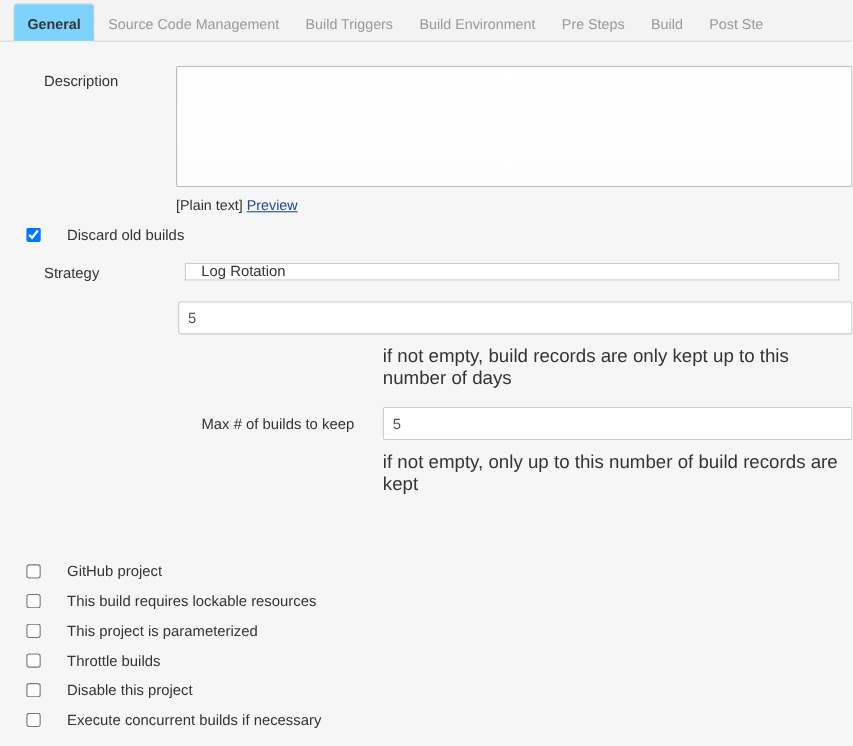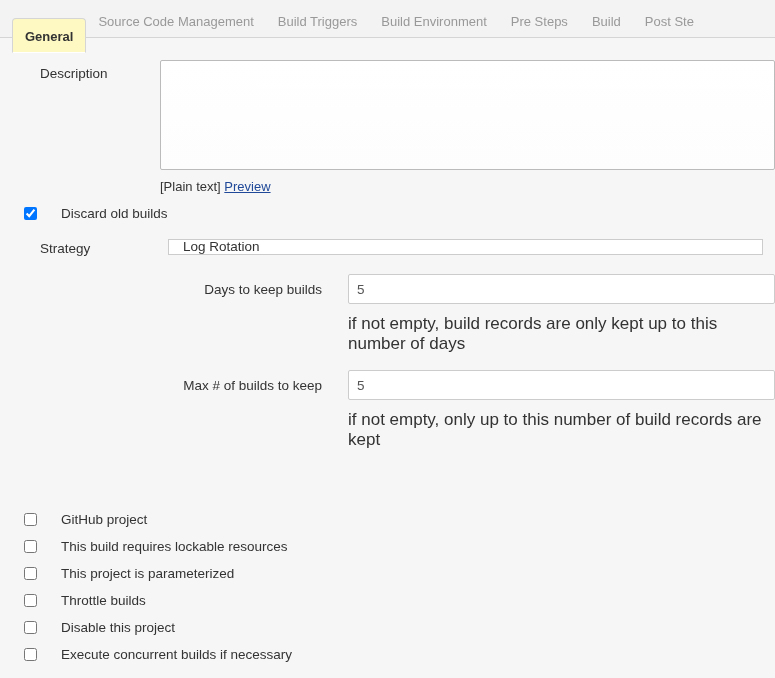--- a/index.html
+++ b/index.html
@@ -23,28 +23,28 @@
   }
   .tab {
     padding: 10px 12px 8px 12px;
     color: #999;
     font-size: 13px;
     white-space: nowrap;
     cursor: pointer;
   }
   .tab.active {
     color: #333;
-    background: #fef9c3;
+    background: #7dd3fc;
     border: 1px solid #d5d5d5;
     border-bottom: 1px solid #fff;
     border-top-left-radius: 4px;
     border-top-right-radius: 4px;
     font-weight: bold;
     position: relative;
-    top: 16px;
+    top: 1px;
   }
   .content {
     background: #f6f6f6;
   }
   .row {
     display: flex;
     align-items: flex-start;
     padding: 8px 0 4px 24px;
   }
   .label-col {
@@ -174,21 +174,20 @@
   </div>
 
   <div class="indented-row" style="padding-top:10px;">
     <div class="strategy-label">Strategy</div>
     <div style="width:24px"></div>
     <div class="select-like">Log Rotation</div>
   </div>
 
   <div class="sub-section">
     <div class="sub-row">
-      <div class="sub-label">Days to keep builds</div>
       <input class="text-input" value="5" style="">
     </div>
     <div class="sub-help">if not empty, build records are only kept up to this number of days</div>
 
     <div class="sub-row">
       <div class="sub-label">Max # of builds to keep</div>
       <input class="text-input" value="5" style="">
     </div>
     <div class="sub-help">if not empty, only up to this number of build records are kept</div>
   </div>

